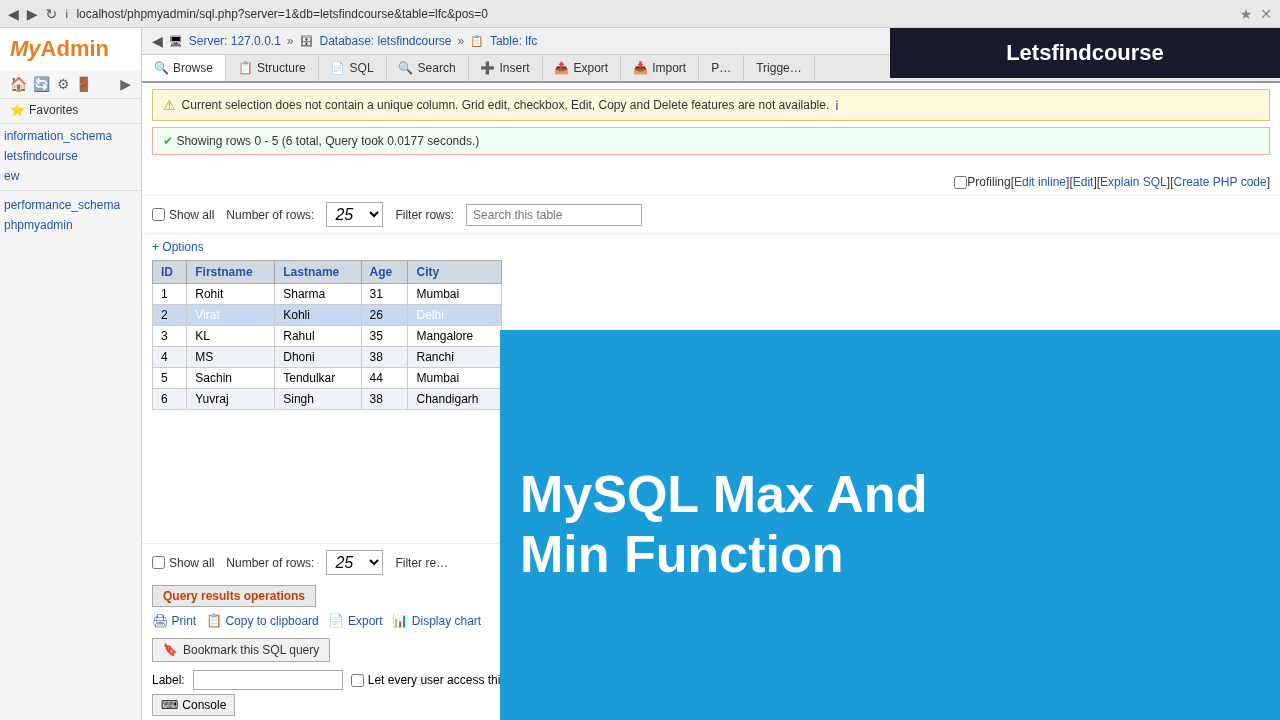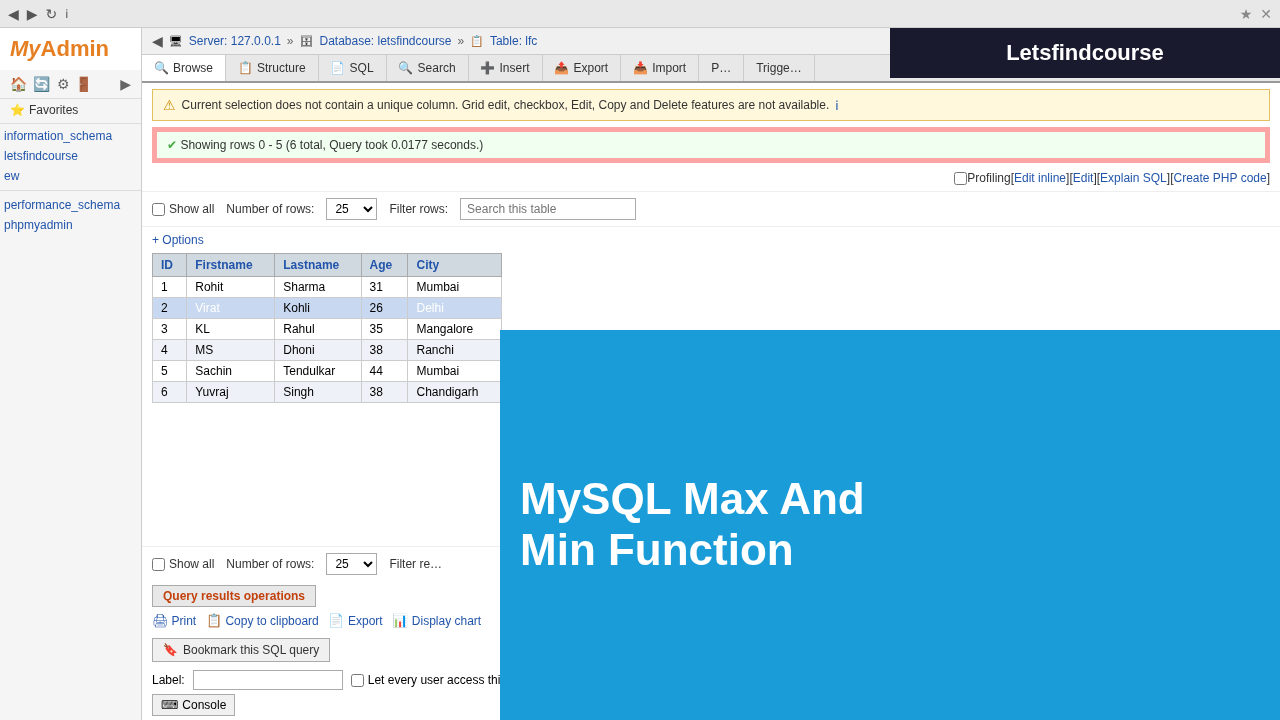--- a/index.html
+++ b/index.html
@@ -114,22 +114,22 @@
       display: flex;
       align-items: center;
       gap: 6px;
     }
     .warning-icon { color: #cc8800; font-size: 14px; }
     .info-icon { color: #2255aa; cursor: pointer; font-size: 13px; }
 
     
     .success-bar {
       background: #f0fff0;
-      border: 5px solid #fca5a5;
-      margin: 0 10px 4px;
+      border: 1px solid #fca5a5;
+      margin: 0 10px 16px;
       padding: 6px 10px;
       font-size: 12px;
       color: #333;
     }
     .success-icon { color: #44aa44; }
     .sql-display {
       padding: 4px 10px 6px;
       font-family: monospace;
       font-size: 12px;
       color: #333;
@@ -154,24 +154,25 @@
       display: flex;
       align-items: center;
       gap: 12px;
       padding: 6px 10px;
       border-bottom: 1px solid #eee;
     }
     .checkbox-label { font-size: 12px; color: #333; display: flex; align-items: center; gap: 4px; cursor: pointer; }
     .rows-label { font-size: 12px; color: #333; }
     .rows-select {
       padding: 2px 4px;
-      font-size: 12px;
+      font-size: 16px;
       border: 1px solid #aaa;
       background: #fff;
       cursor: pointer;
+      font-style: italic;
     }
     .filter-label { font-size: 12px; color: #333; }
     .filter-input {
       padding: 3px 6px;
       font-size: 12px;
       border: 1px solid #aaa;
       background: #fff;
       width: 176px;
       color: #999;
     }
@@ -289,21 +290,21 @@
       bottom: 0;
       background: #1a9cd8;
       display: flex;
       align-items: center;
       justify-content: center;
       flex-direction: column;
       padding: 20px;
     }
     .overlay-main-text {
       color: #fff;
-      font-size: 44px;
+      font-size: 52px;
       font-weight: 900;
       line-height: 1.15;
       text-align: left;
       width: 100%;
     }
     .overlay-sub {
       position: absolute;
       top: 330px;
       left: 0;
       right: 0;
@@ -318,20 +319,21 @@
     }
   </style>
 </head>
 <body>
 
 <div class="browser-bar">
   <span style="cursor:pointer;font-size:14px;color:#555;">◀</span>
   <span style="cursor:pointer;font-size:14px;color:#555;">▶</span>
   <span style="cursor:pointer;font-size:14px;color:#555;">↻</span>
   <span style="font-size:12px;color:#555;">ℹ</span>
+  <span class="url">localhost/phpmyadmin/sql.php?server=1&amp;db=letsfindcourse&amp;table=lfc&amp;pos=0</span>
   <span style="flex:1;"></span>
   <span style="font-size:14px;color:#888;cursor:pointer;">★</span>
   <span style="font-size:14px;color:#888;cursor:pointer;">✕</span>
 </div>
 
 <div class="app-container">
 
   <div class="sidebar">
     <div class="sidebar-logo">
       <span style="color:#e67e22;font-style:italic;">My</span><span style="color:#e67e22;">Admin</span>

